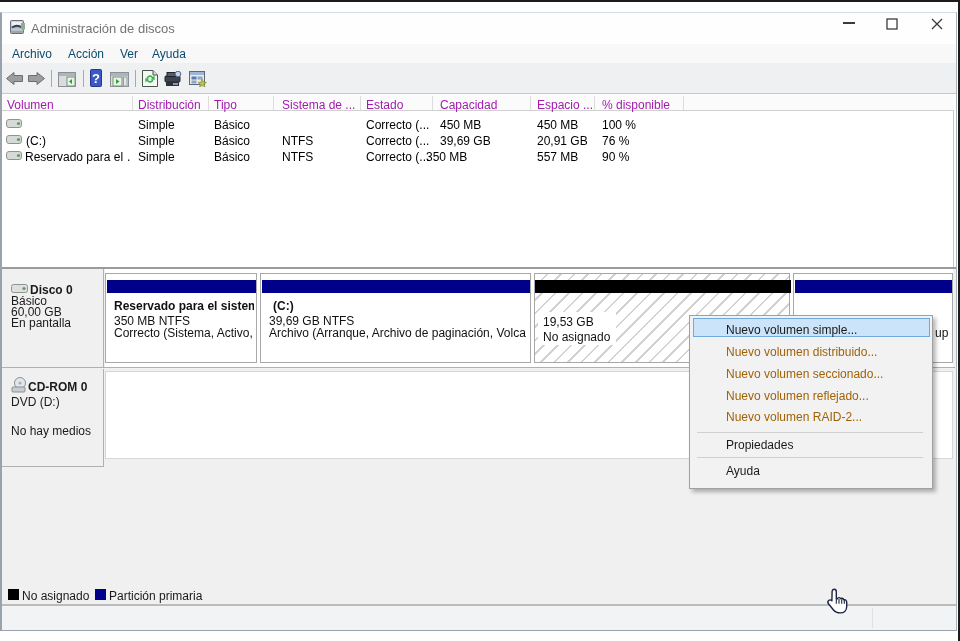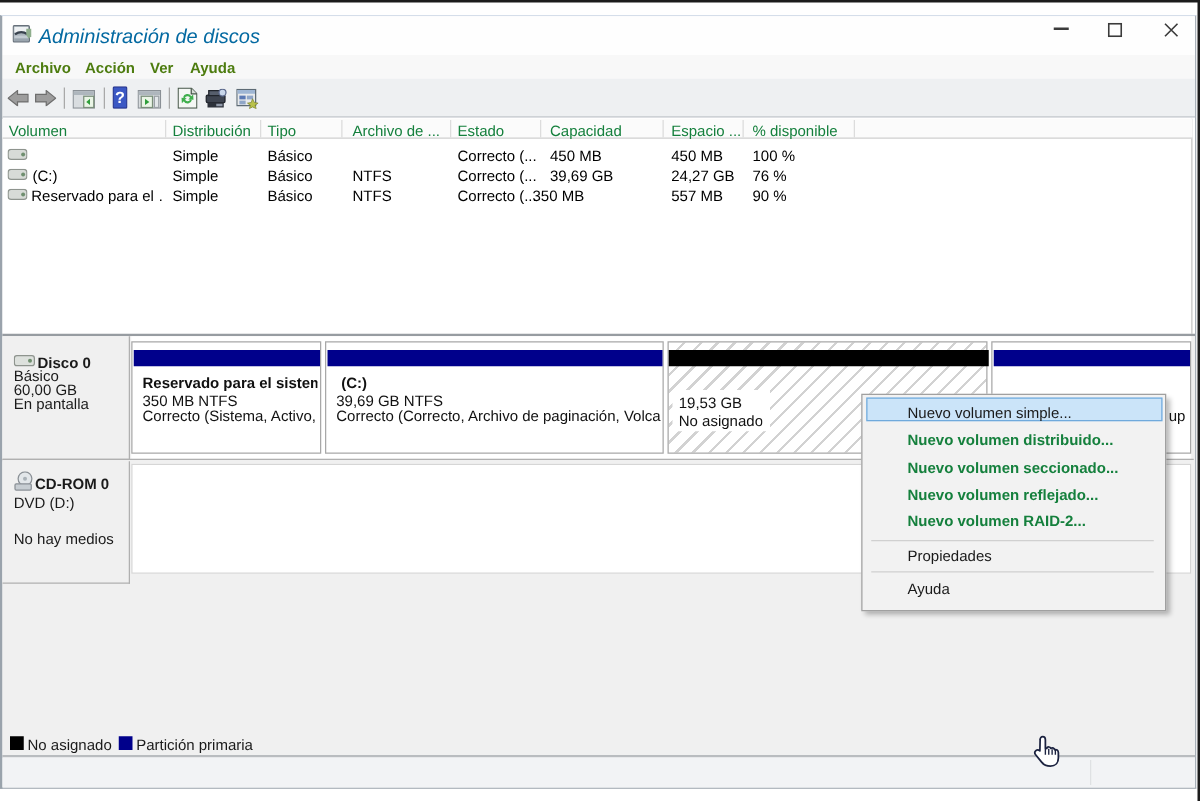--- a/index.html
+++ b/index.html
@@ -9,35 +9,35 @@
   #canvas { position:relative; width:960px; height:641px; background:#fff; }
   #topstrip { left:0; top:0; width:960px; height:2px; background:#1c1c1c; }
   #rightstrip { left:958px; top:0; width:2px; height:641px; background:#1c1c1c; }
 
   
   #win { left:0; top:12px; width:957px; height:619px; background:#ffffff;
          border-left:2px solid #9aa3ac; border-top:1px solid #d5deea;
          border-right:1px solid #a8b0b8; border-bottom:1px solid #9aa3ac; }
   
   #titlebar { left:0; top:0; width:954px; height:31px; background:#fefefe; }
-  #title { left:29px; top:8px; width:300px; height:16px; font-size:16px; color:#0369a1;font-style:italic; }
+  #title { left:29px; top:8px; width:300px; height:16px; font-size:13px; color:#737373; }
   
   #menubar { left:0; top:31px; width:954px; height:19px; background:#f8f8f8; }
-  .menuitem { top:3px; font-size:12px; color:#4d7c0f;font-weight:bold; }
+  .menuitem { top:3px; font-size:12px; color:#0c4a6e; }
   
   #toolbar { left:0; top:50px; width:954px; height:31px; background:#eef0f2;
              border-bottom:1px solid #c3c8cd; }
   .tsep { top:7px; width:1px; height:17px; background:#a9a9a9; }
   
   #listpane { left:0; top:82px; width:952px; height:172px; background:#ffffff;
               border-right:1px solid #c5c5c5; }
   #lheader { left:0; top:0; width:952px; height:16px; background:#fbfbfb;
              border-bottom:1px solid #d0d0d0; }
   .hsep { top:1px; width:1px; height:14px; background:#dcdcdc; position:absolute; }
-  .hcell { top:3px; position:absolute; color:#15803d; }
+  .hcell { top:3px; position:absolute; color:#a21caf; }
   .lrow { position:absolute; left:0; width:952px; height:16px; }
   .lc { position:absolute; top:2px; color:#000; }
   
   #split { left:0; top:254px; width:954px; height:2px; background:#979ca1; }
   
   #graph { left:0; top:256px; width:954px; height:335px; background:#f0f0f0; }
   .dcell { position:absolute; left:0; width:102px; background:#f0f0f0;
            border-right:1px solid #b0b0b0; border-bottom:1px solid #b0b0b0; }
   .dl { position:absolute; left:9px; color:#1a1a1a; }
   .pbox { position:absolute; background:#ffffff; border:1px solid #a8a8a8; }
@@ -46,21 +46,21 @@
   
   .lgsq { position:absolute; width:11px; height:11px; }
   
   #statdiv { left:0; top:591px; width:954px; height:2px; background:#b9bcbf; }
   #status { left:0; top:593px; width:954px; height:24px; background:#f2f3f5; }
   
   #cmenu { left:689px; top:315px; width:244px; height:174px; background:#f2f2f2;
            border:1px solid #a0a0a0; box-shadow:3px 3px 4px rgba(0,0,0,0.28); }
   .mi { position:absolute; left:1px; width:240px; height:22px; }
   .mi span { position:absolute; left:35px; top:4px; }
-  .mdis { color:#15803d;font-weight:bold; }
+  .mdis { color:#a16207; }
   .msep { position:absolute; left:7px; width:226px; height:1px; background:#d0d0d0; }
   #mhl { position:absolute; left:3px; top:2px; width:237px; height:19px;
          background:#cbe4f9; border:1px solid #70aadc; }
 </style>
 </head>
 <body>
 <div id="canvas">
   <div id="win" class="abs">
     <div id="titlebar" class="abs">
       <svg class="abs" style="left:8px;top:6px" width="16" height="16" viewBox="0 0 16 16">
@@ -133,21 +133,21 @@
         <rect x="8.5" y="5.5" width="5" height="3" fill="#8fa6c8"></rect>
         <rect x="2.5" y="9.5" width="5" height="3" fill="#8fa6c8"></rect>
         <path d="M13 8 L14.5 11 L17.5 11.5 L15 13.2 L16 16 L13 14.5 L10.5 16 L11.3 13.2 L9 11.5 L12 11 Z" fill="#b9c24a" stroke="#7e8430" stroke-width="0.6"></path>
       </svg>
     </div>
     <div id="listpane" class="abs">
       <div id="lheader" class="abs">
         <span class="hcell" style="left:5px">Volumen</span>
         <span class="hcell" style="left:136px">Distribución</span>
         <span class="hcell" style="left:212px">Tipo</span>
-        <span class="hcell" style="left:280px">Archivo de ...</span>
+        <span class="hcell" style="left:280px">Sistema de ...</span>
         <span class="hcell" style="left:364px">Estado</span>
         <span class="hcell" style="left:438px">Capacidad</span>
         <span class="hcell" style="left:535px">Espacio ...</span>
         <span class="hcell" style="left:600px">% disponible</span>
         <div class="hsep" style="left:130px"></div>
         <div class="hsep" style="left:206px"></div>
         <div class="hsep" style="left:271px"></div>
         <div class="hsep" style="left:358px"></div>
         <div class="hsep" style="left:430px"></div>
         <div class="hsep" style="left:528px"></div>
@@ -170,21 +170,21 @@
         <svg class="lc" style="left:4px;top:3px" width="16" height="9" viewBox="0 0 16 9">
             <rect x="0.5" y="0.5" width="15" height="8" rx="2.5" fill="#d7dbd7" stroke="#8e948e"></rect>
             <circle cx="12.5" cy="4.5" r="1.6" fill="#6f8f6f"></circle>
           </svg>
         <span class="lc" style="left:24px">(C:)</span>
         <span class="lc" style="left:136px">Simple</span>
         <span class="lc" style="left:212px">Básico</span>
         <span class="lc" style="left:280px">NTFS</span>
         <span class="lc" style="left:364px">Correcto (...</span>
         <span class="lc" style="left:438px">39,69 GB</span>
-        <span class="lc" style="left:535px">24,27 GB</span>
+        <span class="lc" style="left:535px">20,91 GB</span>
         <span class="lc" style="left:600px">76 %</span>
       </div>
       <div class="lrow" style="top:53px">
         <svg class="lc" style="left:4px;top:3px" width="16" height="9" viewBox="0 0 16 9">
             <rect x="0.5" y="0.5" width="15" height="8" rx="2.5" fill="#d7dbd7" stroke="#8e948e"></rect>
             <circle cx="12.5" cy="4.5" r="1.6" fill="#6f8f6f"></circle>
           </svg>
         <span class="lc" style="left:23px;width:106px;overflow:hidden;white-space:nowrap">Reservado para el …</span>
         <span class="lc" style="left:136px">Simple</span>
         <span class="lc" style="left:212px">Básico</span>
@@ -214,21 +214,21 @@
       <div class="pbox" style="left:103px;top:4px;width:152px;height:90px">
         <div class="pband" style="width:149px"></div>
         <div class="ptxt" style="top:25px;font-weight:bold;width:140px">Reservado para el sistem</div>
         <div class="ptxt" style="top:40px;width:140px">350 MB NTFS</div>
         <div class="ptxt" style="top:52px;width:140px">Correcto (Sistema, Activo,</div>
       </div>
       <div class="pbox" style="left:258px;top:4px;width:271px;height:90px">
         <div class="pband" style="width:268px"></div>
         <div class="ptxt" style="left:12px;top:25px;font-weight:bold;width:256px">(C:)</div>
         <div class="ptxt" style="top:40px;width:260px">39,69 GB NTFS</div>
-        <div class="ptxt" style="top:52px;width:260px">Correcto (Correcto, Archivo de paginación, Volca</div>
+        <div class="ptxt" style="top:52px;width:260px">Archivo (Arranque, Archivo de paginación, Volca</div>
       </div>
       <div class="pbox" style="left:532px;top:4px;width:256px;height:90px;background:repeating-linear-gradient(135deg,#ffffff 0px,#ffffff 7.8px,#d2d2d2 7.8px,#d2d2d2 9.6px)">
         <div class="pband" style="left:0;top:6px;width:256px;background:#000000"></div>
         <div class="abs" style="left:3px;top:38px;width:78px;height:33px;background:#ffffff"></div>
         <div class="ptxt" style="top:41px">19,53 GB</div>
         <div class="ptxt" style="top:56px">No asignado</div>
       </div>
       <div class="pbox" style="left:791px;top:4px;width:160px;height:90px">
         <div class="pband" style="width:157px"></div>
         <div class="ptxt" style="left:141px;top:52px;font-weight:normal">up</div>

